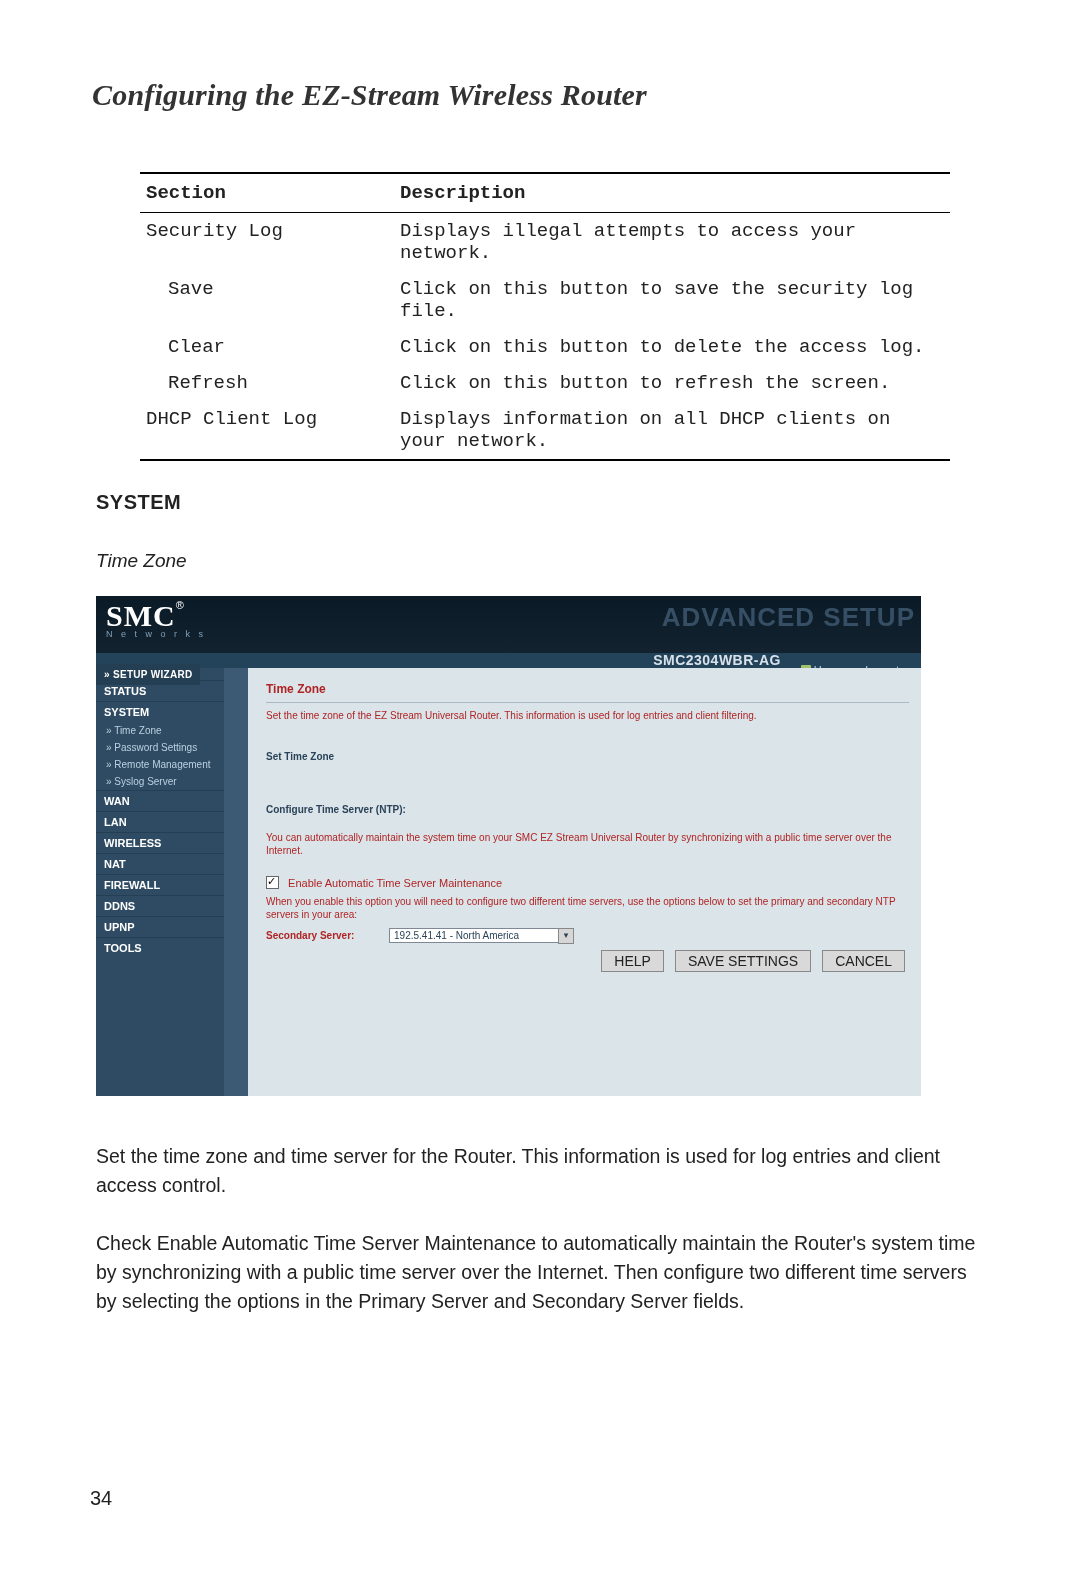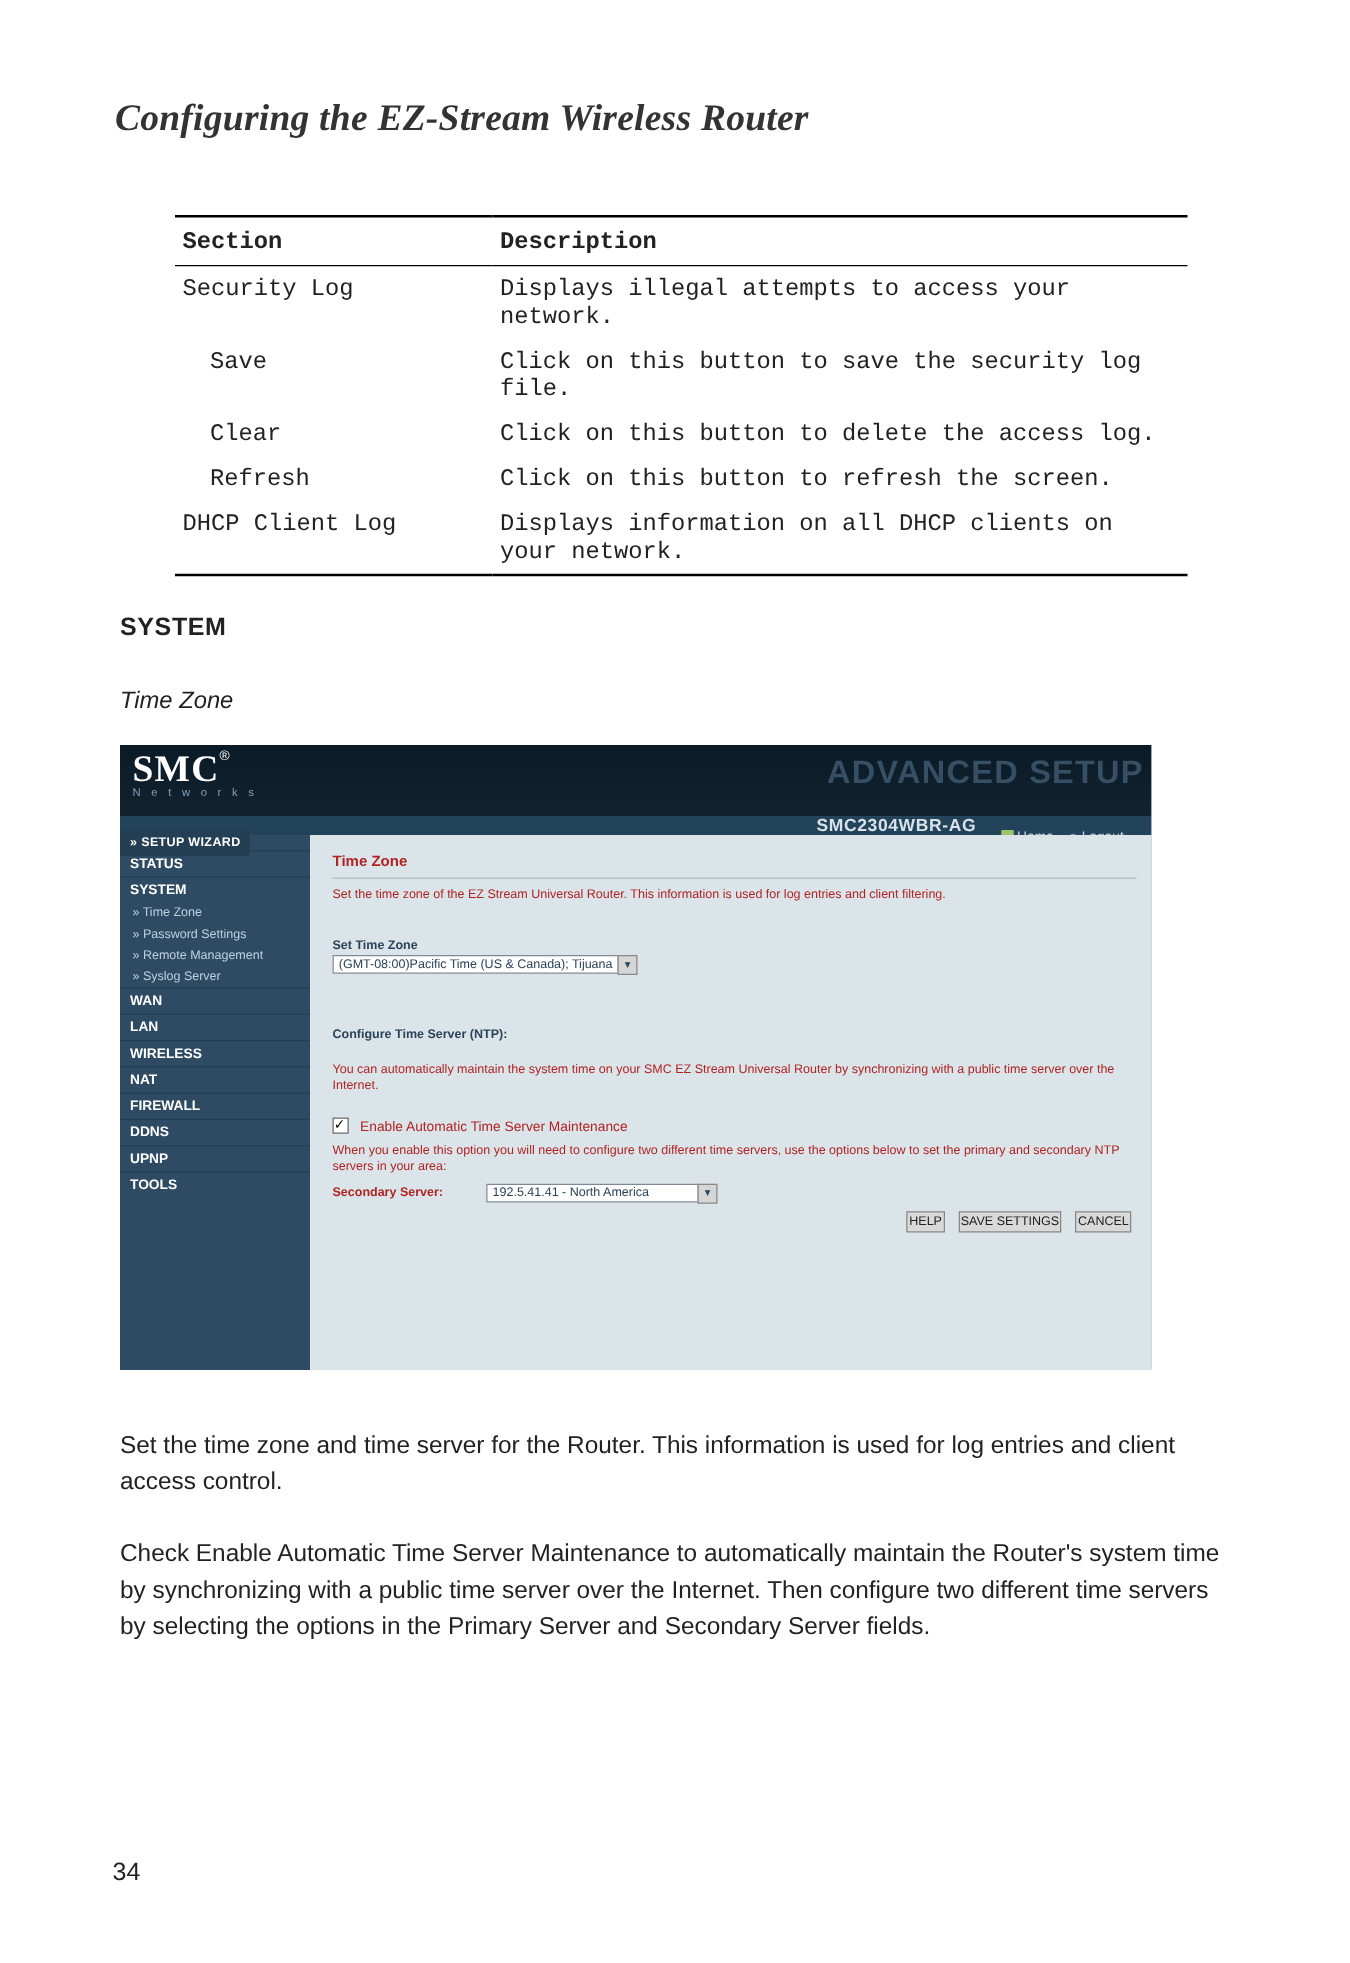--- a/index.html
+++ b/index.html
@@ -24,35 +24,35 @@
   .shot .adv{position:absolute;right:6px;top:6px;color:#364f64;font-size:26px;font-weight:700;letter-spacing:1px}
   .shot .bar2{position:absolute;left:0;right:0;top:57px;height:15px;background:#23435b}
   .shot .model{position:absolute;right:140px;top:56px;color:#d8e2ea;font-weight:700;font-size:14px;letter-spacing:.5px}
   .shot .home,.shot .logout{position:absolute;top:68px;font-size:11px;color:#c6d6e2}
   .shot .home{right:78px}
   .shot .logout{right:22px}
   .shot .home .ico,.shot .logout .ico{display:inline-block;width:10px;height:10px;margin-right:3px;vertical-align:-1px}
   .shot .home .ico{background:#9fc36b;border-radius:1px}
   .shot .logout .ico{border:2px solid #7f98ad;border-radius:50%;width:7px;height:7px;box-sizing:border-box}
 
-  .shot .side{position:absolute;left:0;top:72px;bottom:0;width:152px;background:#2e4b63;color:#fff}
+  .shot .side{position:absolute;left:0;top:72px;bottom:0;width:128px;background:#2e4b63;color:#fff}
   .shot .side .wiz{background:#243e53;padding:5px 8px;font-weight:700;font-size:10px;color:#fff;letter-spacing:.3px}
   .shot .side .item{display:block;padding:4px 8px;color:#fff;font-weight:700;font-size:11px;border-top:1px solid #243e53;text-transform:uppercase}
   .shot .side .subit{display:block;padding:3px 8px 3px 10px;color:#bcd0e0;font-size:10px}
 
   .shot .main{position:absolute;left:152px;right:0;top:72px;bottom:0;background:#dbe4e9;padding:0 12px 0 18px;box-sizing:border-box;color:#2b4358}
   .shot .main .panhead{margin:10px 0 2px 0;color:#1f4f86;font-weight:700;font-size:12px;border-bottom:1px solid #aab9c6;padding:4px 0 6px 0}
   .shot .main .red{color:#b02424}
   .shot .main p{margin:6px 0;font-size:10px;line-height:1.35}
   .shot .main .bold{font-weight:700;font-size:10px;color:#2b4358;margin-top:22px;display:inline-block}
   .shot .main .sel{display:inline-block;background:#fff;border:1px solid #7f8995;padding:1px 4px;font-size:10px;min-width:200px}
   .shot .main .drop{display:inline-block;width:14px;height:14px;background:#d6d6d6;border:1px solid #888;vertical-align:top;margin-left:-1px;text-align:center;line-height:12px;font-size:9px}
   .shot .chk{display:inline-block;width:11px;height:11px;background:#fff;border:1px solid #666;margin-right:6px;vertical-align:-2px;position:relative}
   .shot .chk.on:after{content:"✓";position:absolute;left:0;top:-2px;font-size:11px;color:#000}
-  .shot .btn{display:inline-block;background:#d9d9d9;border:1px solid #888;padding:2px 1px;font-size:10px;color:#222;margin-left:8px}
+  .shot .btn{display:inline-block;background:#d9d9d9;border:1px solid #888;padding:2px 12px;font-size:14px;color:#222;margin-left:8px}
   .shot .btnrow{text-align:right;margin-top:6px;padding-right:4px}
   .shot .row{margin:2px 0}
   .shot .lab{display:inline-block;color:#b02424;font-weight:700;width:120px;font-size:10px}
 
   .body-text{margin:46px 6px 0 6px;font-family:Verdana,Geneva,sans-serif;font-size:19.5px;line-height:1.5;color:#222}
   .body-text p{margin:0 0 28px 0}
   .pagenum{position:absolute;left:90px;bottom:60px;font-family:Verdana,Geneva,sans-serif;font-size:20px}
 </style>
 </head>
 <body>
@@ -122,23 +122,20 @@
       <span class="item">DDNS</span>
       <span class="item">UPnP</span>
       <span class="item">TOOLS</span>
     </div>
 
     <div class="main">
       <div class="panhead red">Time Zone</div>
       <p class="red">Set the time zone of the EZ Stream Universal Router. This information is used for log entries and client filtering.</p>
 
       <span class="bold red">Set Time Zone</span>
-      <div class="row">
-        <span class="sel">(GMT-08:00)Pacific Time (US &amp; Canada); Tijuana</span><span class="drop">▾</span>
-      </div>
 
       <div style="margin-top:20px">
         <span class="bold red">Configure Time Server (NTP):</span>
         <p class="red" style="margin-top:16px">You can automatically maintain the system time on your SMC EZ Stream Universal Router by synchronizing with a public time server over the Internet.</p>
       </div>
 
       <div class="row" style="margin-top:18px">
         <span class="chk on"></span>
         <span class="red">Enable Automatic Time Server Maintenance</span>
       </div>

